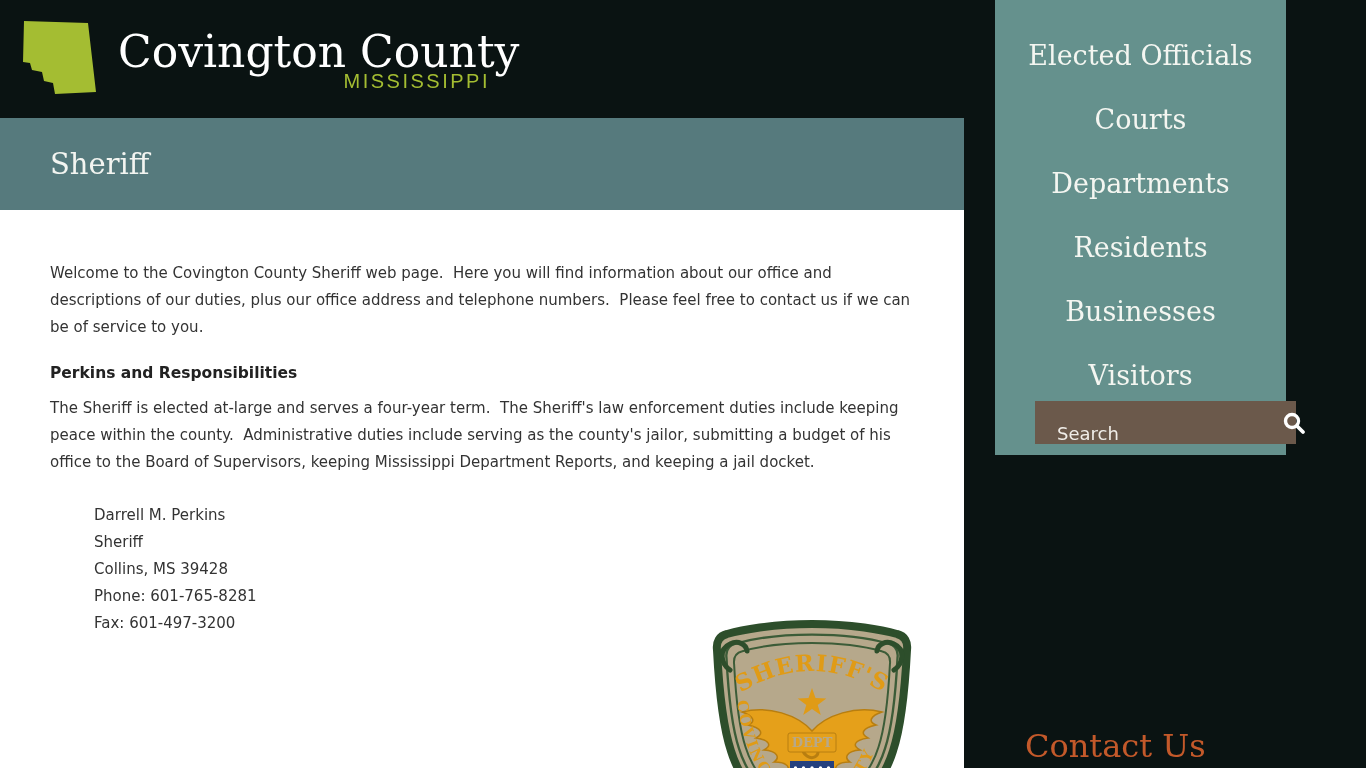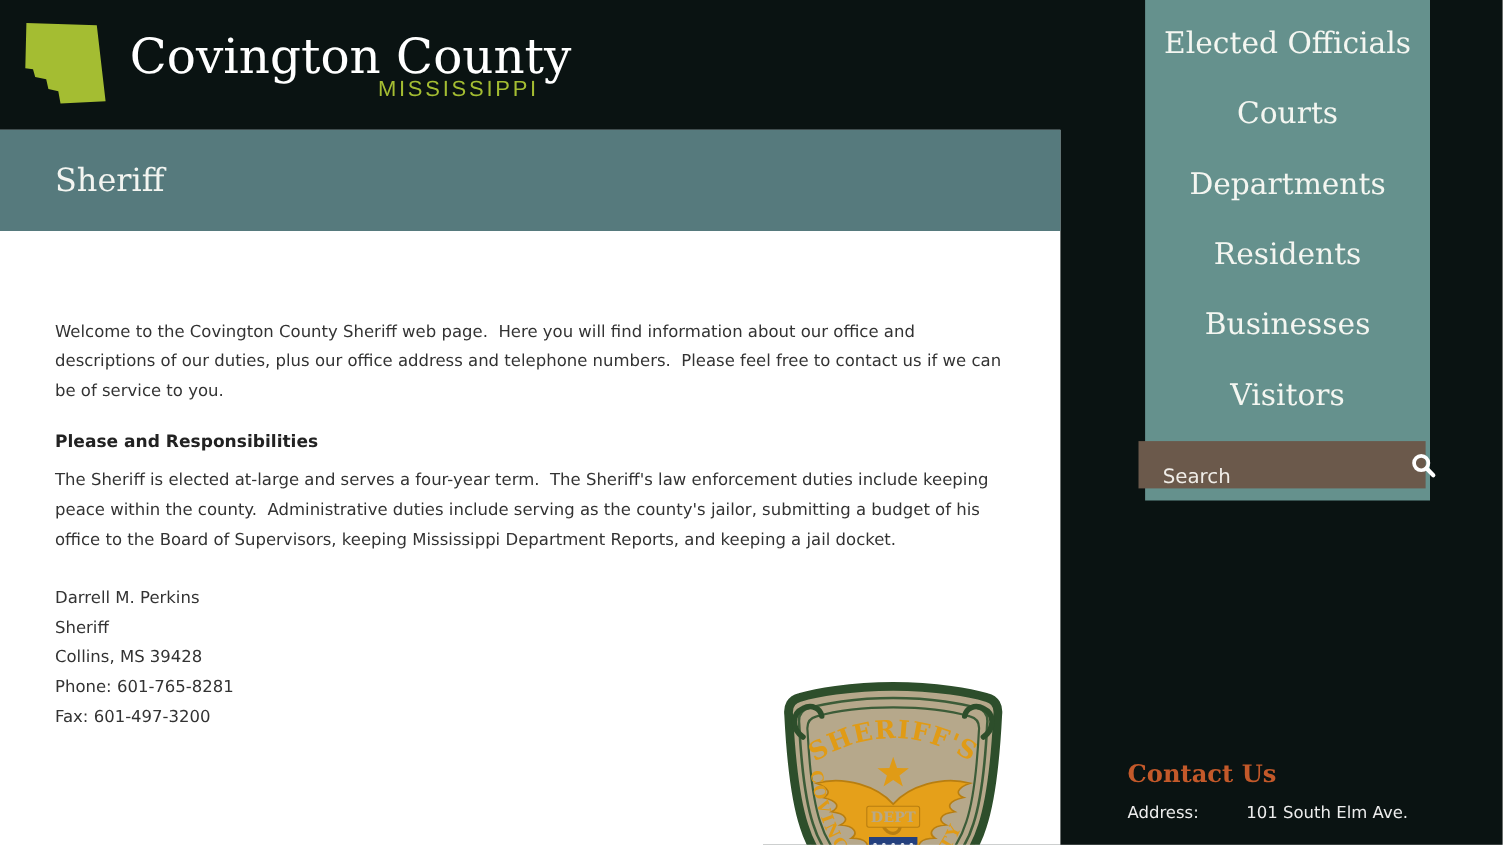--- a/index.html
+++ b/index.html
@@ -27,36 +27,36 @@
   }
 
   
   .content { position:absolute; left:0; top:118px; width:964px; height:757px; background:#ffffff; }
   .title-bar { height:92px; background:var(--titlebar_teal,#567a7d); display:flex; align-items:center; }
   .title-bar h1 {
     font-family:"DejaVu Serif", serif; font-weight:500;
     font-size:29px; color:#f3f5f1; padding-left:50px;
   }
   .content-body {
-    padding:78px 52px 0 50px;
+    padding:50px 52px 0 50px;
     font-size:15px; line-height:27px; color:#333333;
   }
   .content-body p { white-space:pre-wrap; margin:0 0 10px 0; }
   .content-body h3 { font-size:15.5px; color:#222; margin:22px 0 12px 0; line-height:20px; }
-  .contact-block { margin-top:26px; }
+  .contact-block { margin-top:26px;margin-left:44px; }
   .contact-block div { line-height:27px; }
 
   
   .patch { position:absolute; left:706px; top:497px; width:212px; height:228px; }
   .patch svg { width:100%; height:100%; }
 
   
   .sidebar {
-    position:absolute; left:1041px; top:0; width:259px; height:455px;
-    background:var(--sidebar_teal,#65918d); padding-top:7px;
+    position:absolute; left:995px; top:0; width:291px; height:455px;
+    background:var(--sidebar_teal,#65918d); padding-top:23px;
   }
   .nav-item {
     display:flex; align-items:center; justify-content:center;
     height:64px; text-decoration:none; cursor:pointer;
     font-family:"DejaVu Serif", serif; font-size:27px; color:#f4f6f1;
   }
 
   
   .search-bar {
     position:absolute; left:1035px; top:401px; width:261px; height:43px;
@@ -67,22 +67,22 @@
     flex:1; background:transparent; border:none; outline:none;
     font-family:"DejaVu Sans", sans-serif; font-size:18px; color:#f0ede8;
     padding-left:22px;
   }
   .search-bar input::placeholder { color:#f0ede8; opacity:1; }
   .search-btn { width:44px; height:43px; display:flex; align-items:center; justify-content:center; cursor:pointer; }
 
   
   .footer-contact { position:absolute; left:1025px; top:691px; width:330px; }
   .footer-contact h2 {
-    font-family:"DejaVu Serif", serif; font-weight:700;
-    font-size:22px; color:var(--accent_orange,#c3592a);
+    font-family:"DejaVu Serif", serif; font-weight:400;
+    font-size:32px; color:var(--accent_orange,#c3592a);margin-top:36px;
   }
   .address-row { display:flex; margin-top:13px; font-size:15px; color:#ededed; }
   .addr-label { width:108px; }
   .addr-value { white-space:nowrap; }
 </style>
 </head>
 <body>
 
 <header class="site-header">
   <div class="logo">
@@ -95,21 +95,21 @@
     </div>
   </div>
 </header>
 
 <main class="content">
   <div class="title-bar">
     <h1>Sheriff</h1>
   </div>
   <div class="content-body">
     <p>Welcome to the Covington County Sheriff web page.  Here you will find information about our office and descriptions of our duties, plus our office address and telephone numbers.  Please feel free to contact us if we can be of service to you.</p>
-    <h3>Please and Responsibilities</h3>
+    <h3>Perkins and Responsibilities</h3>
     <p>The Sheriff is elected at-large and serves a four-year term.  The Sheriff's law enforcement duties include keeping peace within the county.  Administrative duties include serving as the county's jailor, submitting a budget of his office to the Board of Supervisors, keeping Mississippi Department Reports, and keeping a jail docket.</p>
     <div class="contact-block">
       <div>Darrell M. Perkins</div>
       <div>Sheriff</div>
       <div>Collins, MS 39428</div>
       <div>Phone: 601-765-8281</div>
       <div>Fax: 601-497-3200</div>
     </div>
   </div>
 

